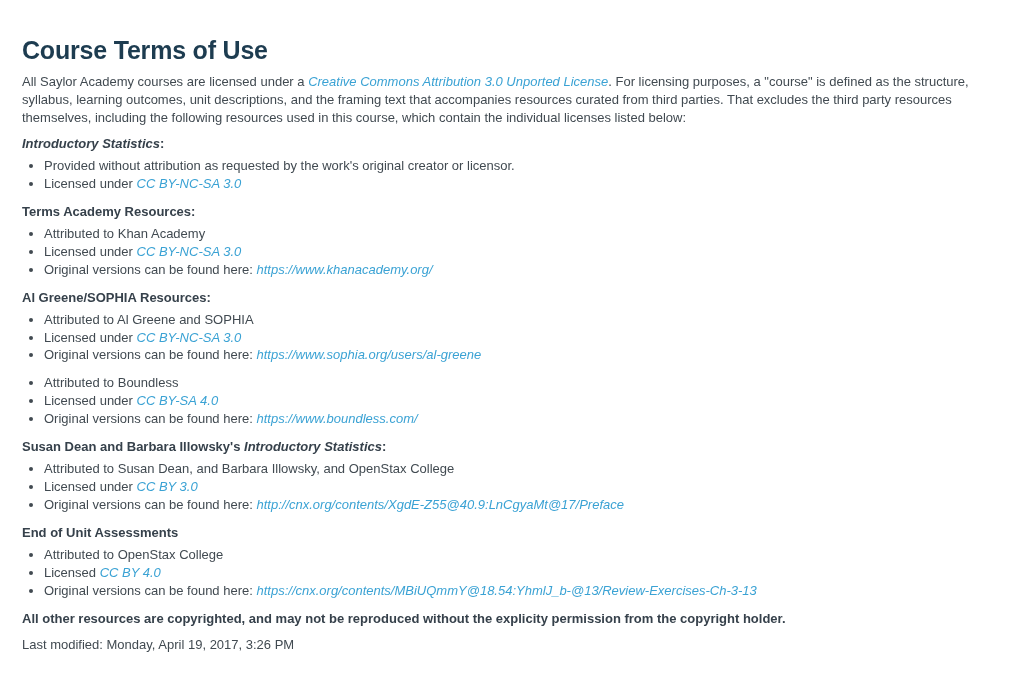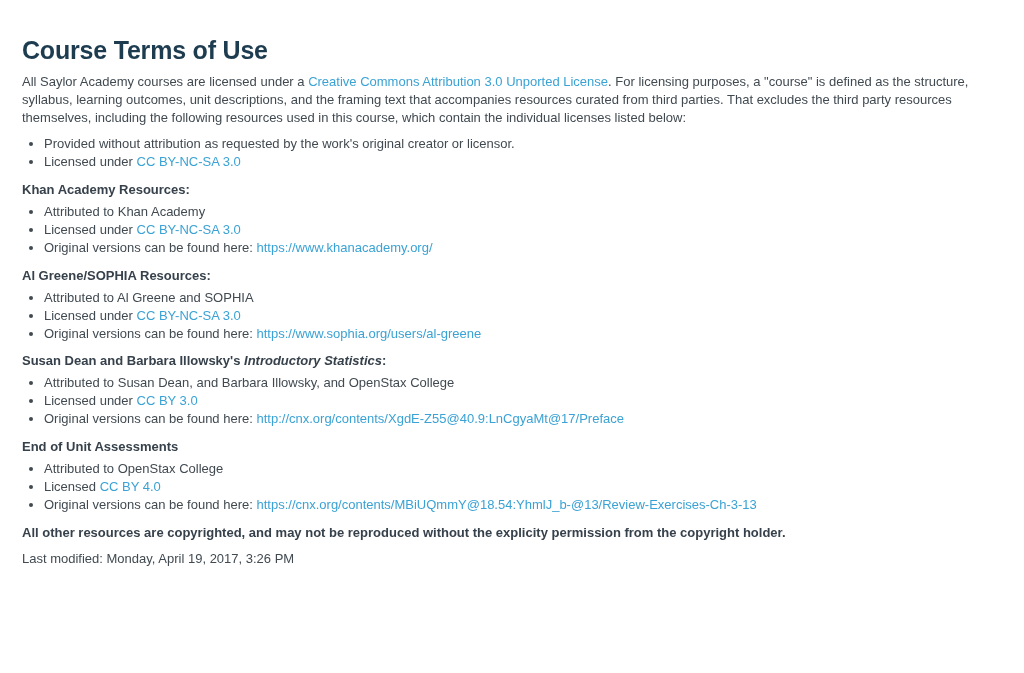--- a/index.html
+++ b/index.html
@@ -30,48 +30,54 @@
     font-weight:bold;
     color:var(--title);
     letter-spacing:-0.2px;
   }
   p{margin:0 0 8px 0;}
   p.intro{margin:0 0 8px 0;}
   p.sec-heading{margin:0 0 4px 0;font-weight:bold;color:var(--heading);}
   p.sec-heading em{font-style:italic;}
   ul{margin:0 0 10px 0;padding:0 0 0 22px;list-style:disc;}
   li{margin:0;padding:0;}
-  a.link{color:var(--link);text-decoration:none;cursor:pointer;}
+  a.link{color:var(--link);text-decoration:none;cursor:pointer;font-style:italic;}
   .footer-bold{font-weight:bold;color:var(--heading);margin:0 0 8px 0;}
   .last-modified{margin:0;}
 </style>
 </head>
 <body>
 
 <div class="page">
   <h1>Course Terms of Use</h1>
 
   <p class="intro"><span>All Saylor Academy courses are licensed under a </span><a class="link">Creative Commons Attribution 3.0 Unported License</a><span>. For licensing purposes, a "course" is defined as the structure, syllabus, learning outcomes, unit descriptions, and the framing text that accompanies resources curated from third parties. That excludes the third party resources themselves, including the following resources used in this course, which contain the individual licenses listed below:</span></p>
 
   <div>
+      <p class="sec-heading"><strong><em>Introductory Statistics</em><span>:</span></strong></p>
       <ul>
         <li><span>Provided without attribution as requested by the work's original creator or licensor.</span></li>
         <li><span>Licensed under </span><a class="link">CC BY-NC-SA 3.0</a></li>
       </ul>
-      <p class="sec-heading"><strong><span>Khan Academy Resources:</span></strong></p>
+      <p class="sec-heading"><strong><span>Terms Academy Resources:</span></strong></p>
       <ul>
         <li><span>Attributed to Khan Academy</span></li>
         <li><span>Licensed under </span><a class="link">CC BY-NC-SA 3.0</a></li>
         <li><span>Original versions can be found here: </span><a class="link">https://www.khanacademy.org/</a></li>
       </ul>
       <p class="sec-heading"><strong><span>Al Greene/SOPHIA Resources:</span></strong></p>
       <ul>
         <li><span>Attributed to Al Greene and SOPHIA</span></li>
         <li><span>Licensed under </span><a class="link">CC BY-NC-SA 3.0</a></li>
         <li><span>Original versions can be found here: </span><a class="link">https://www.sophia.org/users/al-greene</a></li>
+      </ul>
+      <ul>
+        <li><span>Attributed to Boundless</span></li>
+        <li><span>Licensed under </span><a class="link">CC BY-SA 4.0</a></li>
+        <li><span>Original versions can be found here: </span><a class="link">https://www.boundless.com/</a></li>
       </ul>
       <p class="sec-heading"><strong><span>Susan Dean and Barbara Illowsky's </span><em>Introductory Statistics</em><span>:</span></strong></p>
       <ul>
         <li><span>Attributed to Susan Dean, and Barbara Illowsky, and OpenStax College</span></li>
         <li><span>Licensed under </span><a class="link">CC BY 3.0</a></li>
         <li><span>Original versions can be found here: </span><a class="link">http://cnx.org/contents/XgdE-Z55@40.9:LnCgyaMt@17/Preface</a></li>
       </ul>
       <p class="sec-heading"><strong><span>End of Unit Assessments</span></strong></p>
       <ul>
         <li><span>Attributed to OpenStax College</span></li>

